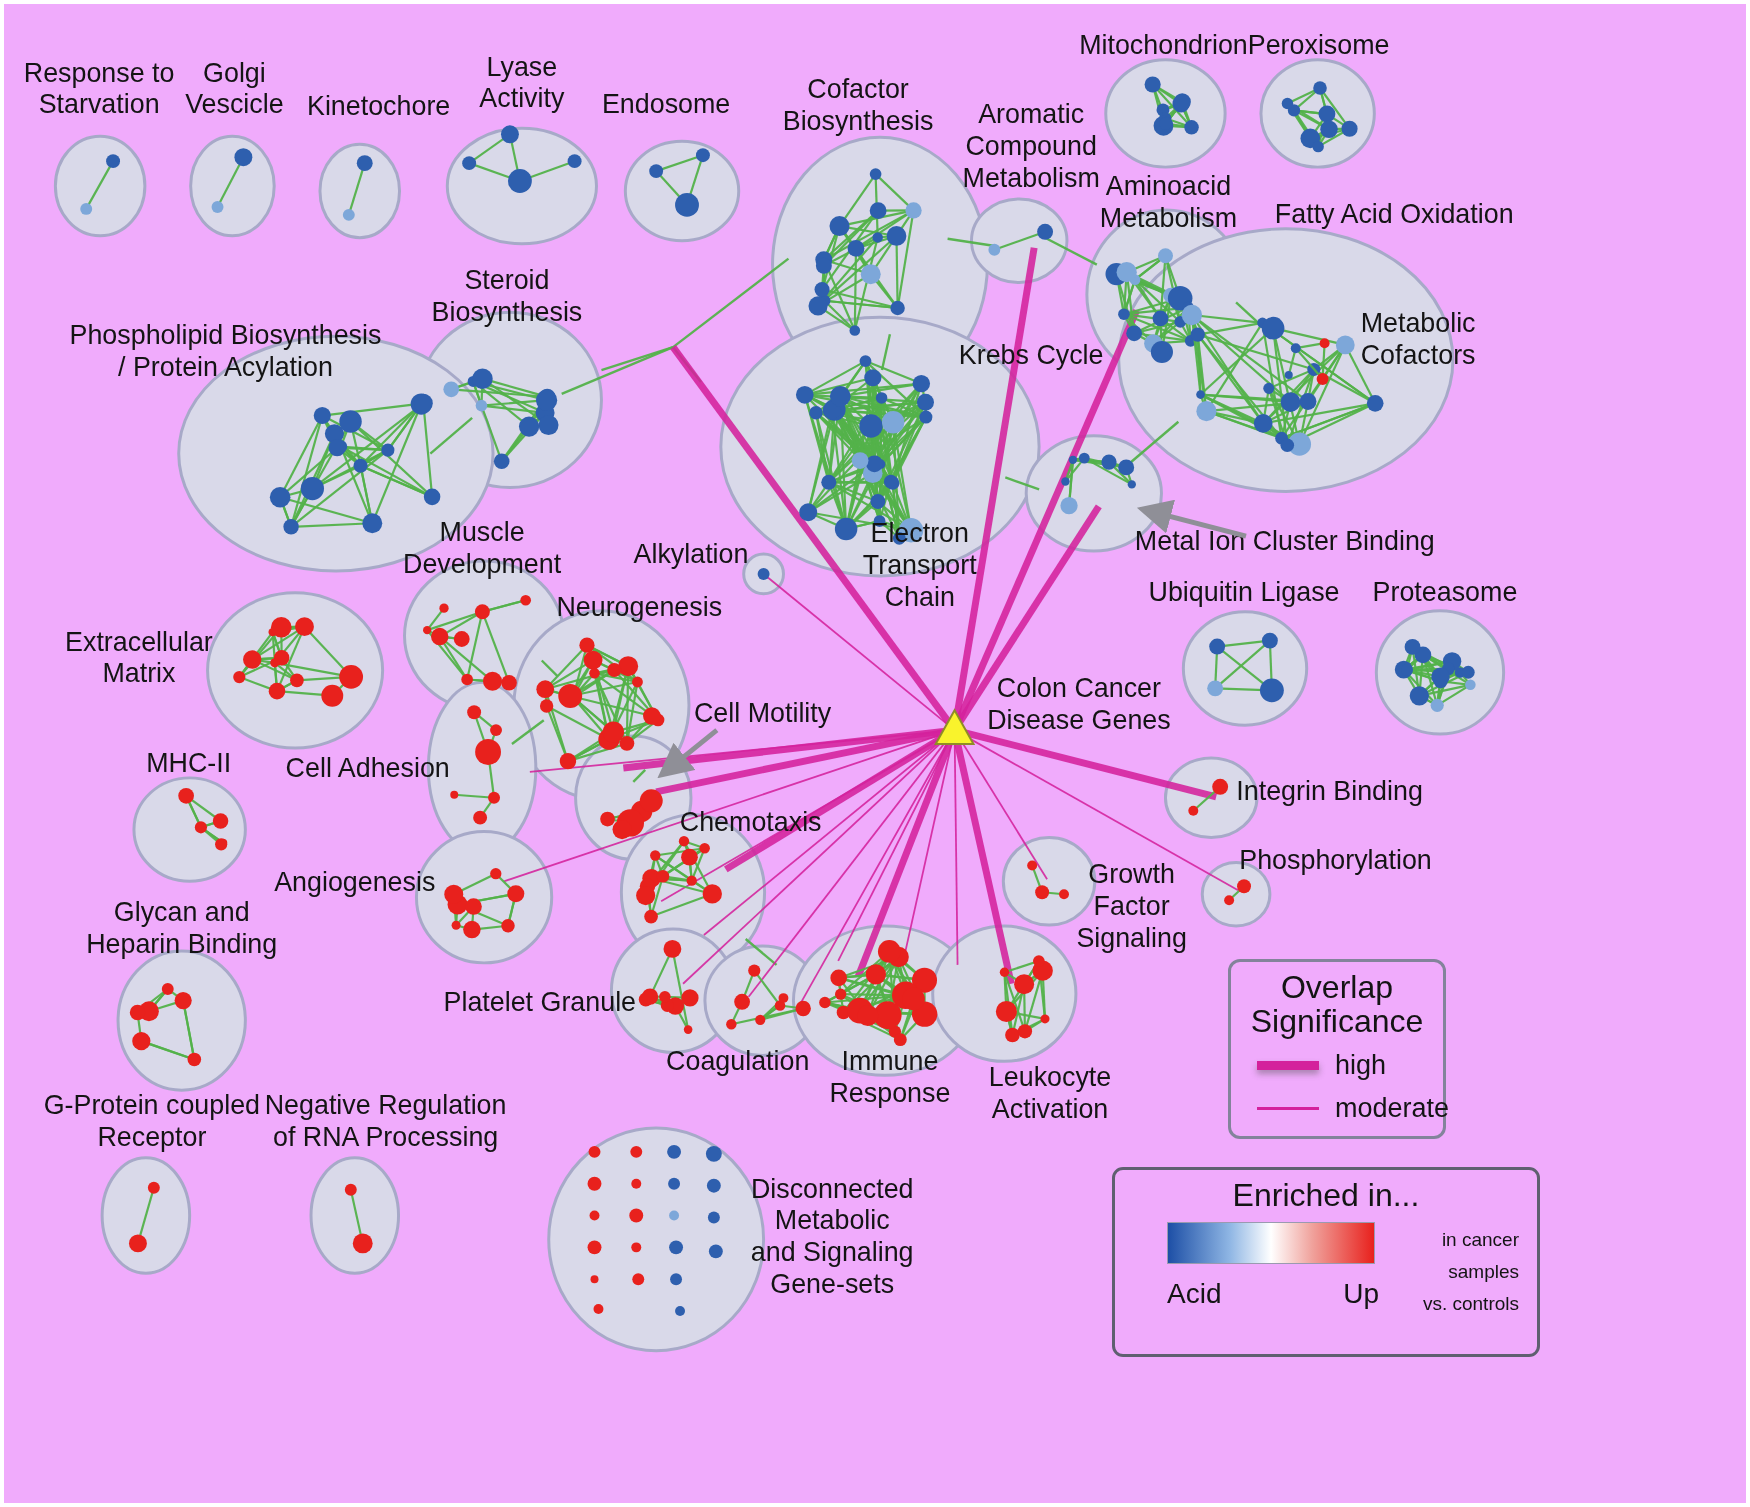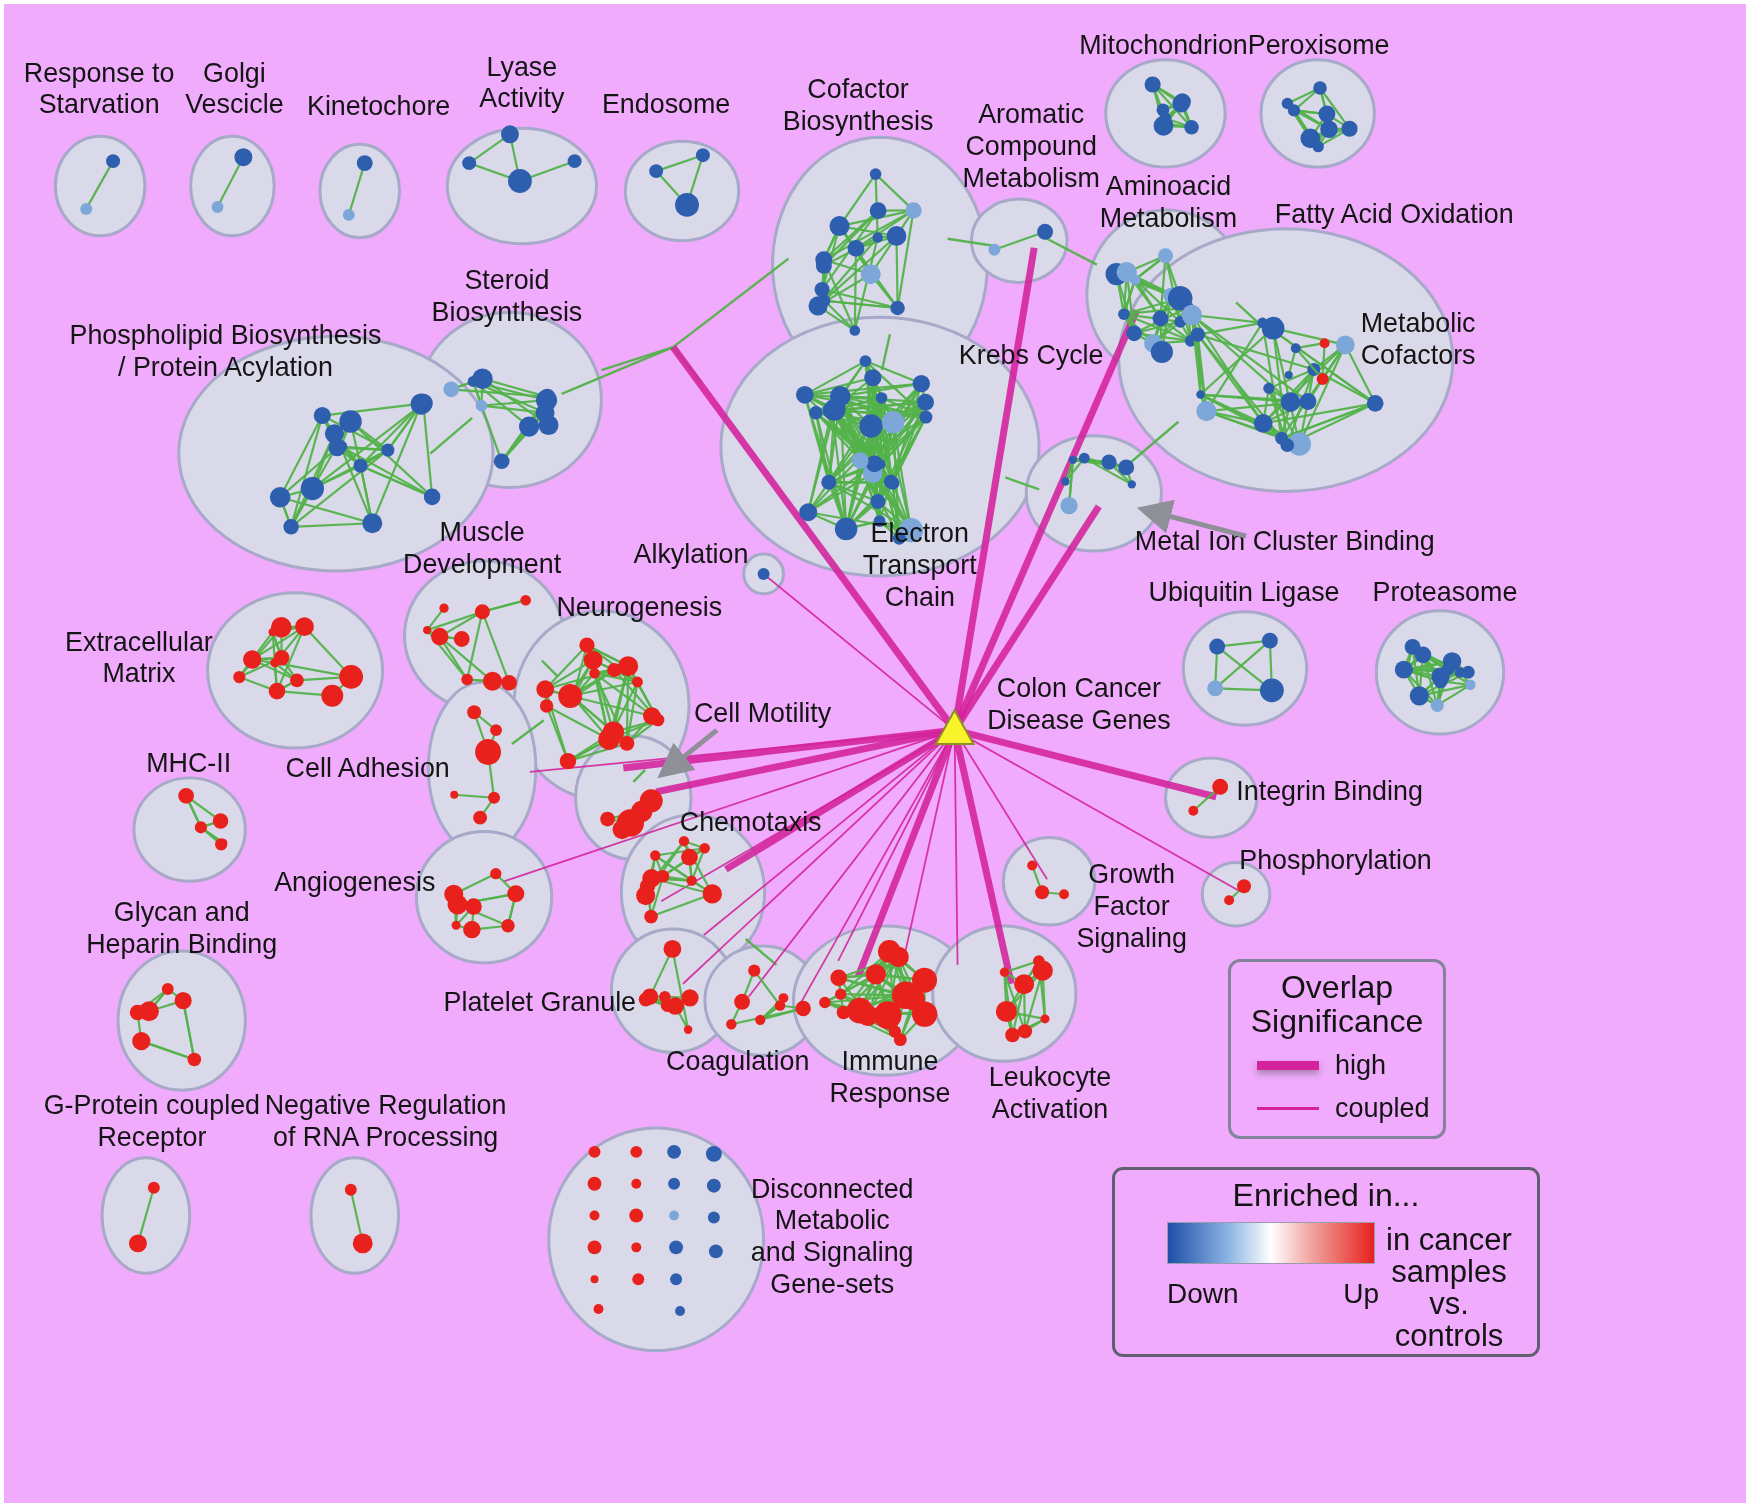--- a/index.html
+++ b/index.html
@@ -28,21 +28,21 @@
   .legend.overlap{left:1224px;top:955px;width:218px;height:180px;}
   .legend-row{display:flex;align-items:center;gap:16px;padding:12px 8px 0 26px;font-size:27px;}
   .line-sample{display:inline-block;width:62px;flex:0 0 62px;}
   .line-high{height:9px;box-shadow:0 4px 6px rgba(80,80,80,.45);}
   .line-moderate{height:3px;}
   .legend.enriched{left:1108px;top:1163px;width:428px;height:190px;border-radius:11px;border-color:#5f5f70;}
   .enriched-body{display:flex;align-items:flex-start;padding:10px 18px 0 52px;}
   .gradient-col{width:212px;flex:0 0 212px;}
   .gradient-bar{width:206px;height:40px;border:1px solid #9a9ab0;}
   .gradient-labels{display:flex;justify-content:space-between;font-size:28px;margin-top:14px;}
-  .enriched-note{flex:1;text-align:center;font-size:31px;line-height:32px;white-space:pre-line;margin-top:2px;}
+  .enriched-note{flex:1;text-align:right;font-size:19px;line-height:32px;white-space:pre-line;margin-top:2px;}
 </style>
 </head>
 <body>
 
 <div class="figure">
 
   <svg id="network-svg" viewBox="0 0 1750 1507">
       <defs>
         <marker id="arrowhead" markerWidth="7" markerHeight="7" refX="5" refY="3.5" orient="auto">
           <path d="M0,0 L7,3.5 L0,7 Z" fill="#8f8f97"></path>
@@ -1467,31 +1467,31 @@
 
   <div class="legend overlap">
     <div class="legend-title">Overlap
 Significance</div>
     <div class="legend-row">
       <span class="line-sample line-high" style="background: rgb(212, 33, 156);"></span>
       <span>high</span>
     </div>
     <div class="legend-row">
       <span class="line-sample line-moderate" style="background: rgb(212, 33, 156);"></span>
-      <span>coupled</span>
+      <span>moderate</span>
     </div>
   </div>
 
   <div class="legend enriched">
     <div class="legend-title">Enriched in...</div>
     <div class="enriched-body">
       <div class="gradient-col">
         <div class="gradient-bar" style="background: linear-gradient(90deg, rgb(29, 79, 166) 0%, rgb(143, 182, 228) 30%, rgb(255, 255, 255) 50%, rgb(240, 162, 156) 70%, rgb(232, 33, 29) 100%);"></div>
         <div class="gradient-labels">
-          <span>Down</span>
+          <span>Acid</span>
           <span>Up</span>
         </div>
       </div>
       <div class="enriched-note">in cancer
 samples
 vs. controls</div>
     </div>
   </div>
 
 </div>

